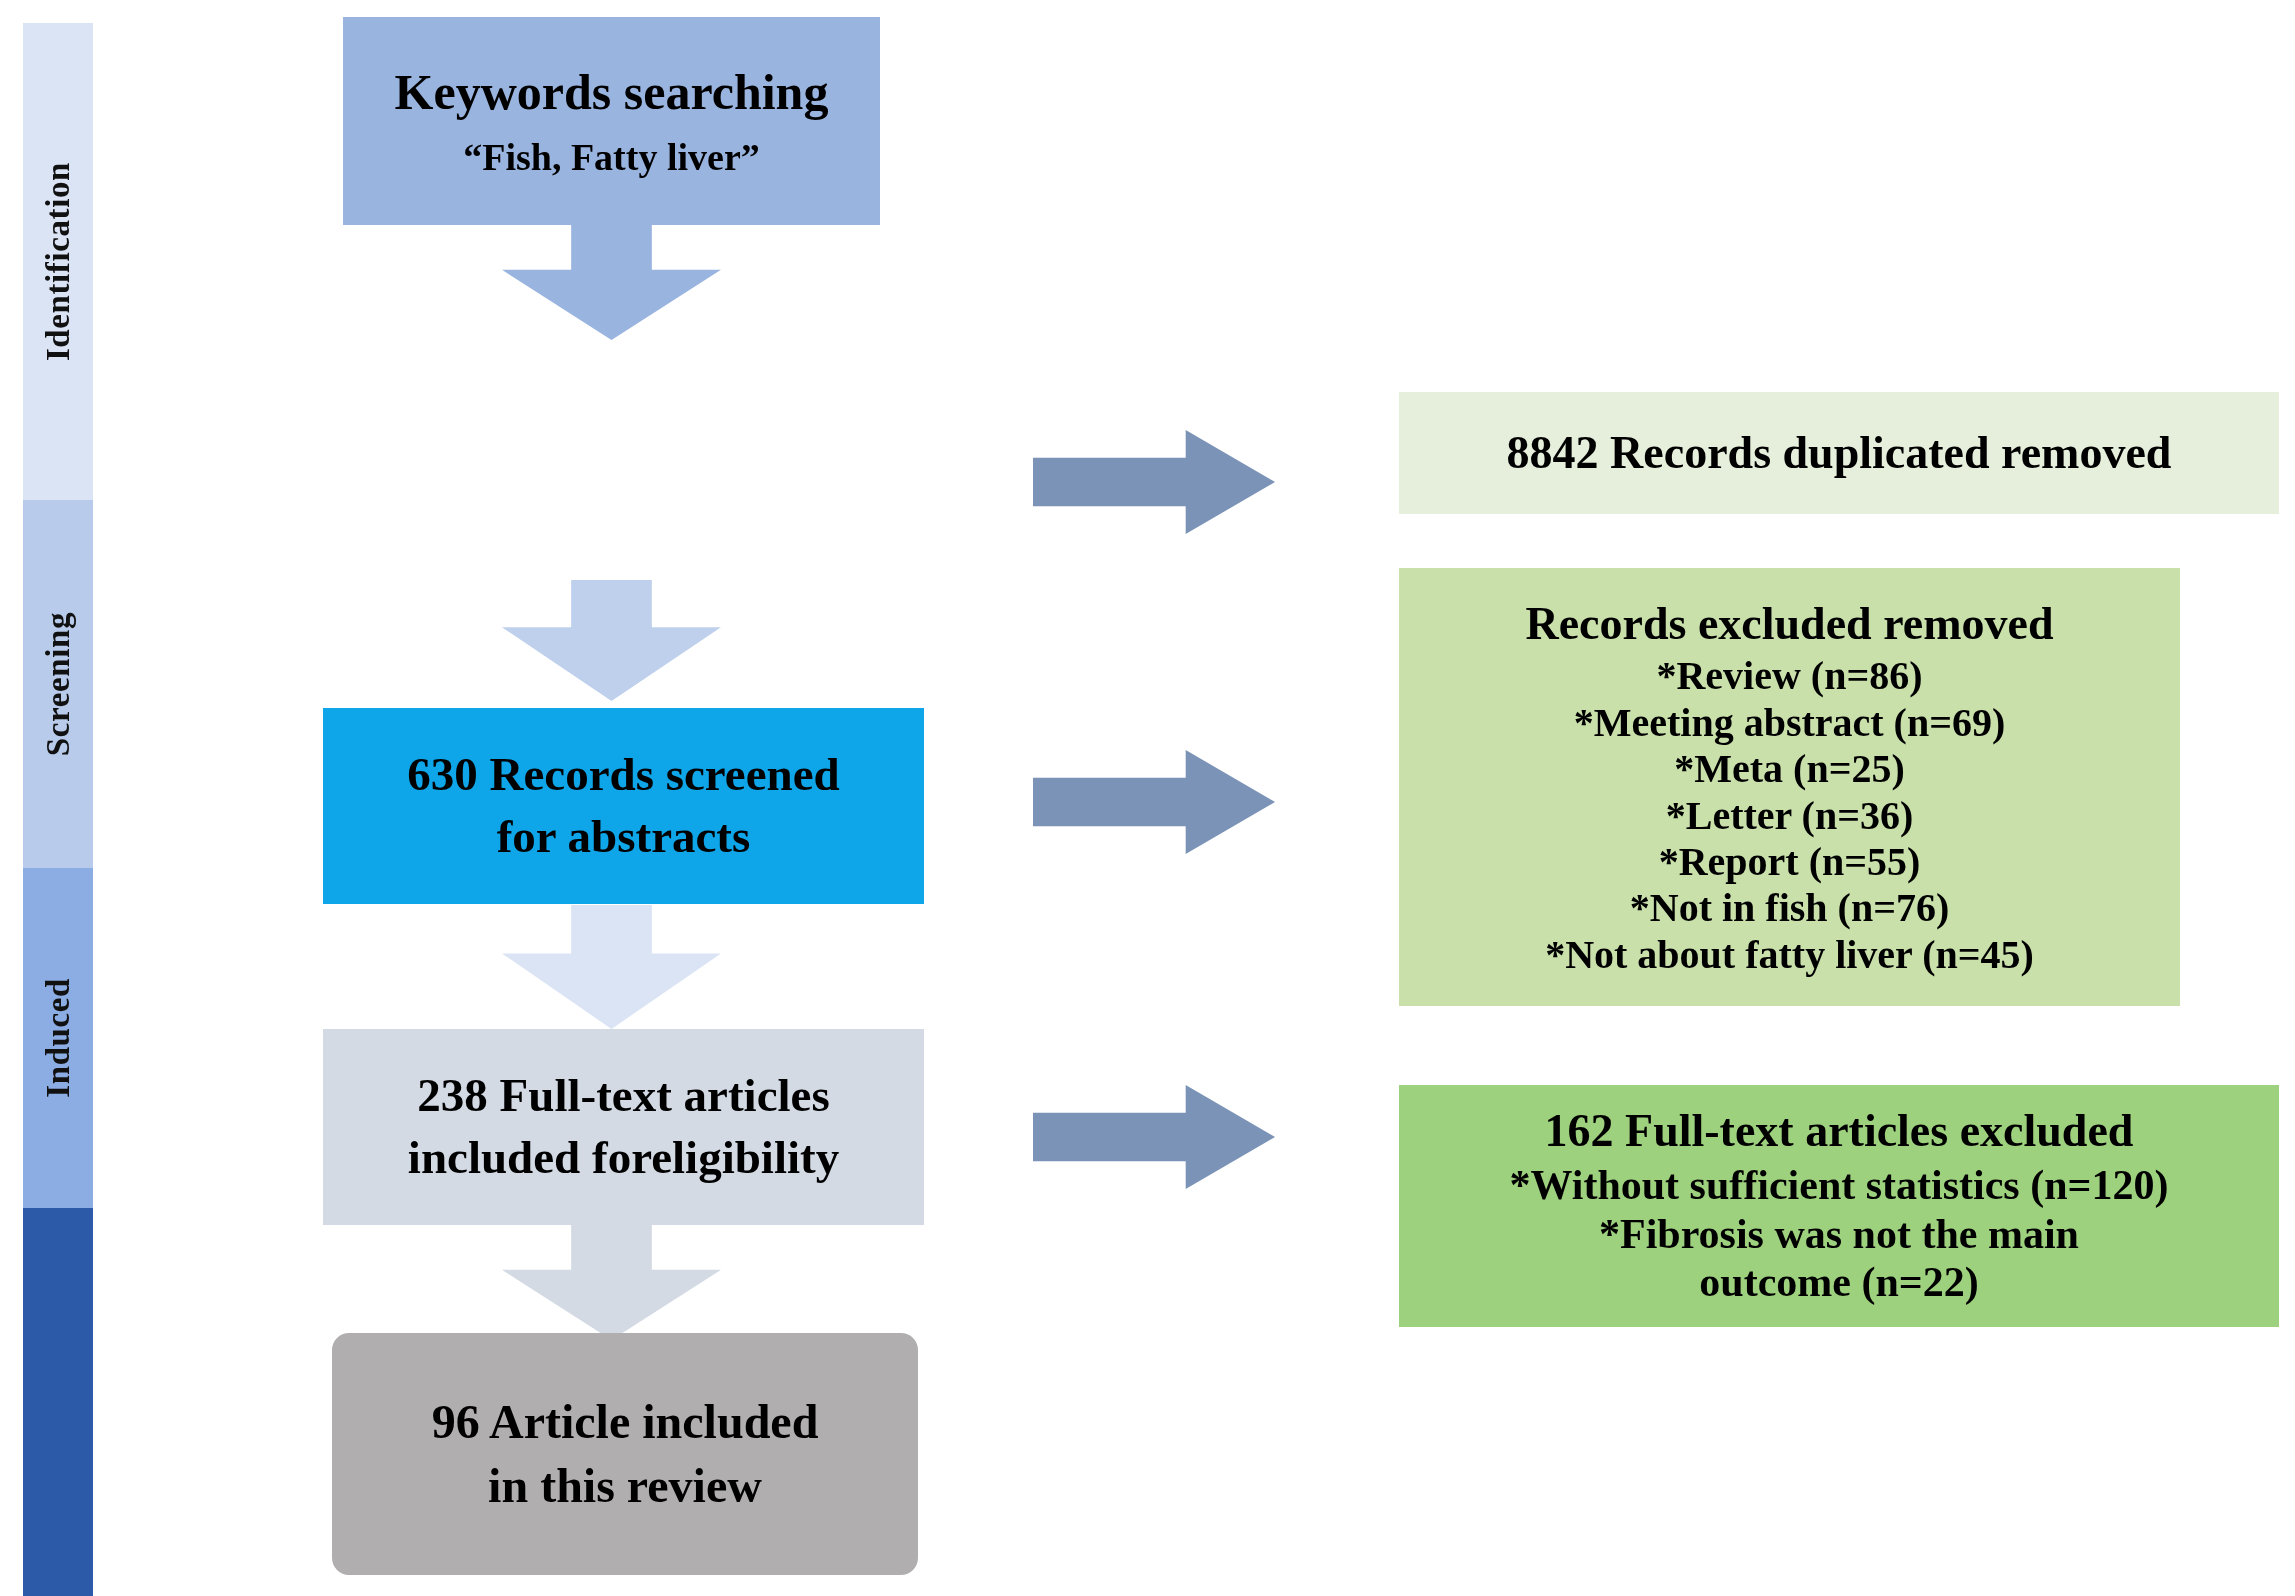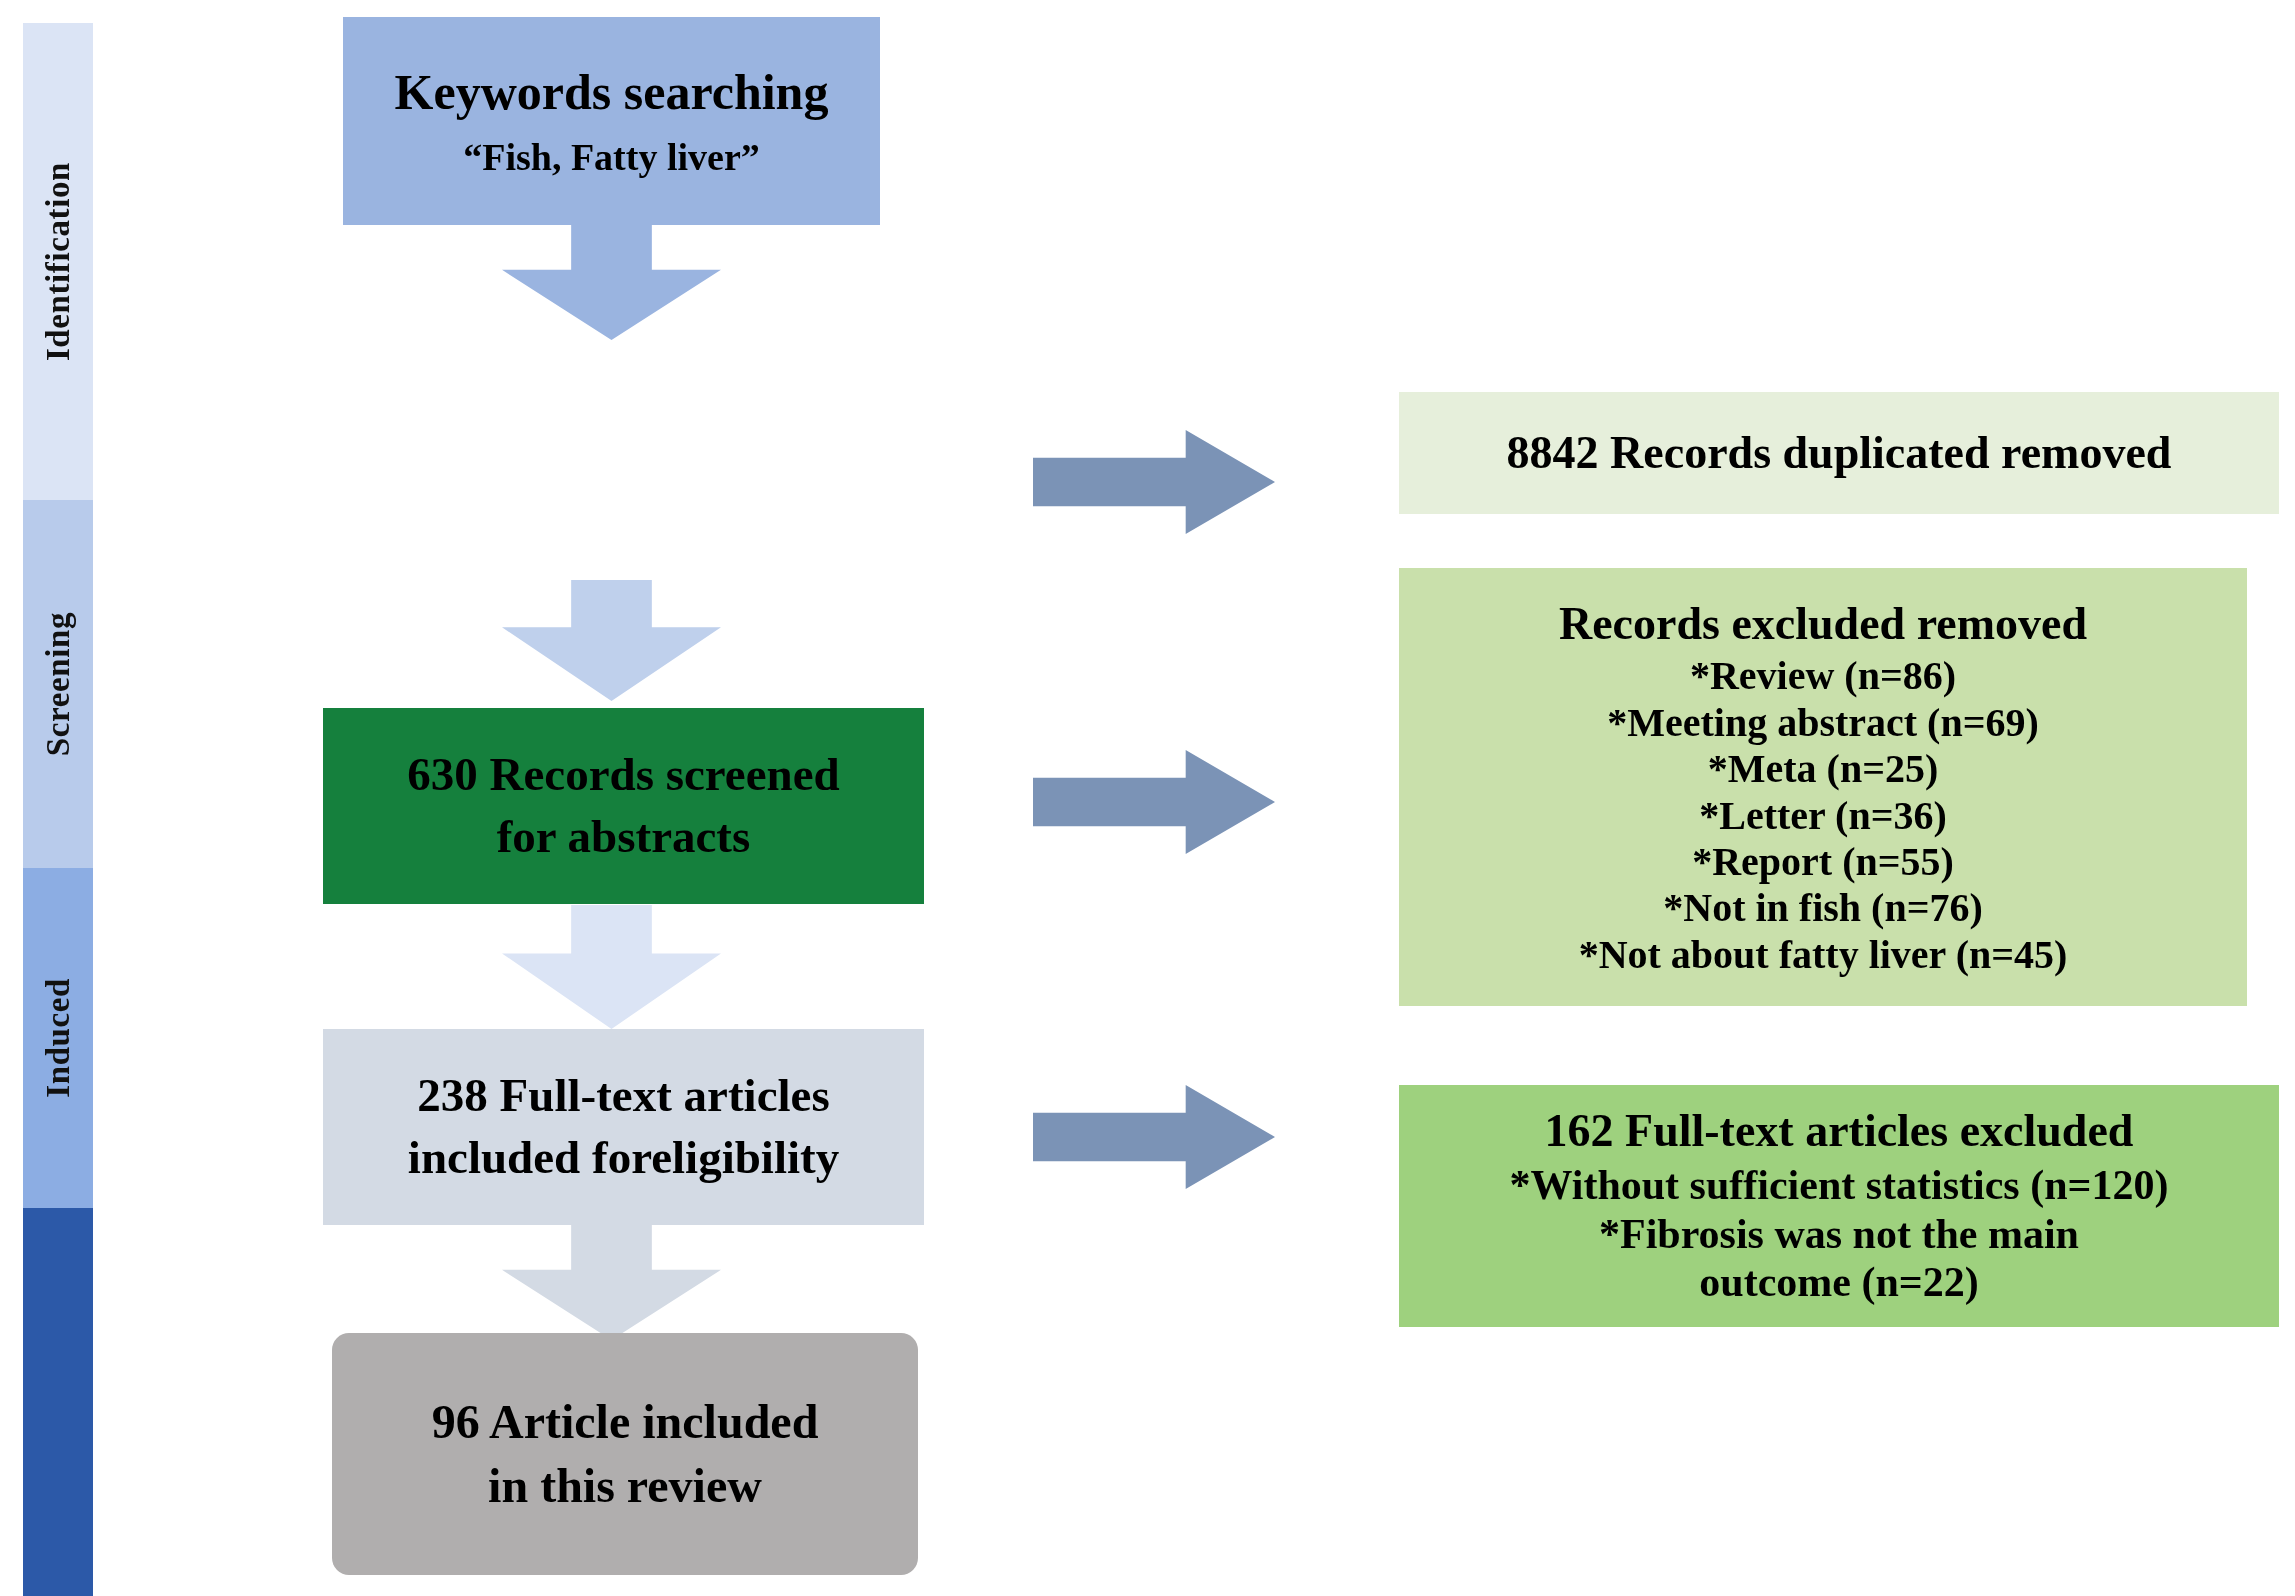--- a/index.html
+++ b/index.html
@@ -99,21 +99,21 @@
     </svg>
   </div>
 
 
   <div class="arrow-down" style="left:502px; top:580px; width:219px; height:121px;">
     <svg viewBox="0 0 380 210" preserveAspectRatio="none" aria-hidden="true">
       <polygon points="120,0 260,0 260,82 380,82 190,210 0,82 120,82" fill="#bfd0ec"></polygon>
     </svg>
   </div>
 
-  <div class="box" style="left:323px; top:708px; width:601px; height:196px; background:#15803d; padding:0 11.5px;">
+  <div class="box" style="left:323px; top:708px; width:601px; height:196px; background:#0ea5e9; padding:0 11.5px;">
     <div class="ttl" style="font-size:47px; margin-bottom:8px;">630 Records screened</div>
     <div class="sub" style="font-size:47px;">for abstracts</div>
   </div>
 
   <div class="arrow-down" style="left:502px; top:905px; width:219px; height:124px;">
     <svg viewBox="0 0 380 215" preserveAspectRatio="none" aria-hidden="true">
       <polygon points="120,0 260,0 260,84 380,84 190,215 0,84 120,84" fill="#dbe4f5"></polygon>
     </svg>
   </div>
 
@@ -148,21 +148,21 @@
   <div class="arrow-right" style="left:1033px; top:1085px; width:242px; height:104px;">
     <svg viewBox="0 0 420 180" preserveAspectRatio="none" aria-hidden="true">
       <polygon points="0,48 265,48 265,0 420,90 265,180 265,132 0,132" fill="#7b93b6"></polygon>
     </svg>
   </div>
 
   <div class="box" style="left:1399px; top:392px; width:880px; height:122px; background:#e6efdb; padding:0 11.5px;">
     <div class="ttl" style="font-size:46px;">8842 Records duplicated removed</div>
   </div>
 
-  <div class="box" style="left:1399px; top:568px; width:848px; height:438px; background:#c9e0ab; padding:10.4px 11.5px 8px;">
+  <div class="box" style="left:1399px; top:568px; width:781px; height:438px; background:#c9e0ab; padding:10.4px 11.5px 8px;">
     <div class="ttl" style="font-size:46px; margin-bottom:3.5px;">Records excluded removed</div>
     <div class="sub" style="font-size:40px;">*Review (n=86)</div>
     <div class="sub" style="font-size:40px;">*Meeting abstract (n=69)</div>
     <div class="sub" style="font-size:40px;">*Meta (n=25)</div>
     <div class="sub" style="font-size:40px;">*Letter (n=36)</div>
     <div class="sub" style="font-size:40px;">*Report (n=55)</div>
     <div class="sub" style="font-size:40px;">*Not in fish (n=76)</div>
     <div class="sub" style="font-size:40px;">*Not about fatty liver (n=45)</div>
   </div>
 

